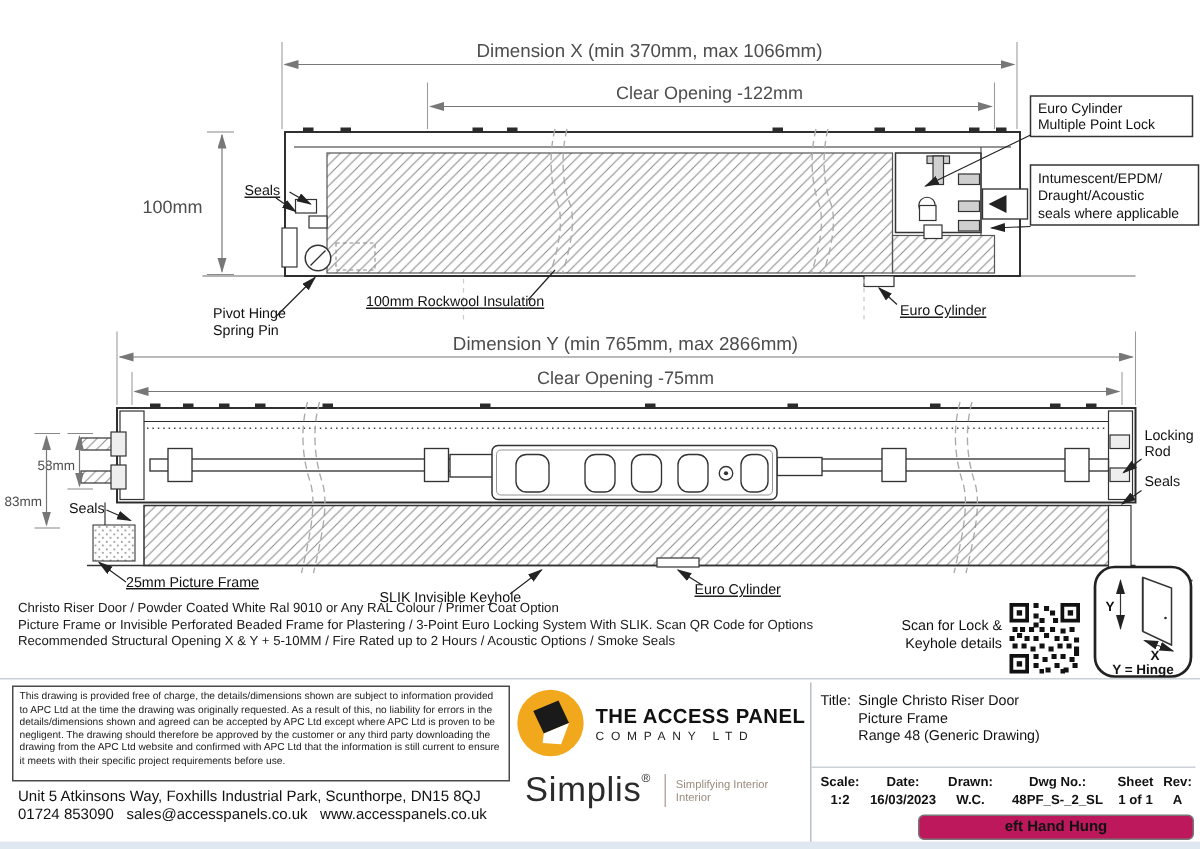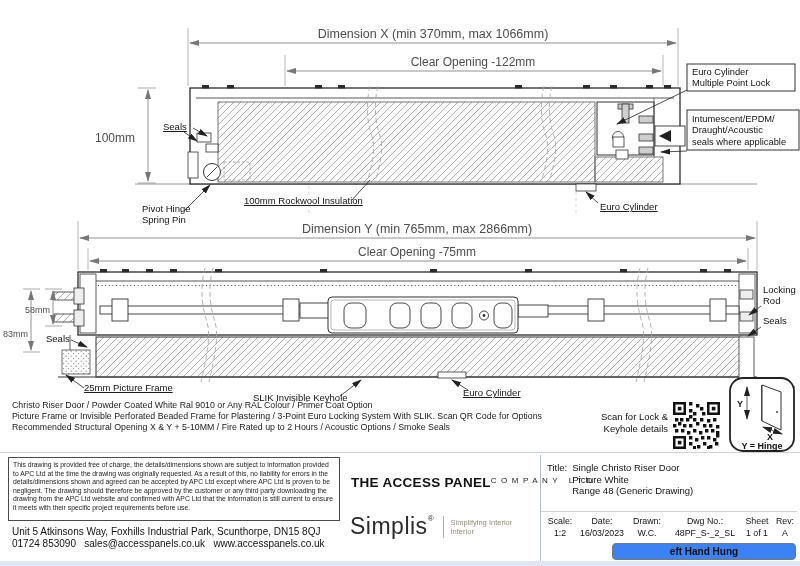--- a/index.html
+++ b/index.html
@@ -15,38 +15,38 @@
   .hingetxt{font-size:9px;fill:#111;font-weight:bold;}
   .spec{position:absolute;left:12px;top:400px;width:600px;}
   .spec-h{font-size:10px;font-weight:bold;color:#111;margin-bottom:3px;}
   .spec-line{font-size:8.8px;color:#1a1a1a;line-height:10.8px;}
   .sep{position:absolute;left:0;top:452px;width:800px;height:1px;background:#ccd2d8;}
   .disclaimer{position:absolute;left:8px;top:457px;width:322px;height:56px;border:1px solid #4a4a4a;padding:3px 4px;font-size:6.8px;line-height:8.5px;color:#222;}
   .addr{position:absolute;left:12px;top:526px;font-size:10px;line-height:12px;color:#111;}
   .addr2{white-space:pre-wrap;}
   .logo-area{position:absolute;left:344px;top:459px;width:196px;}
   .apc-row{display:flex;align-items:center;gap:7px;}
-  .apc-text{display:flex;flex-direction:row;}
+  .apc-text{display:flex;flex-direction:column;}
   .apc-name{font-size:13.5px;font-weight:bold;color:#111;letter-spacing:.3px;white-space:nowrap;}
   .apc-sub{font-size:8px;color:#222;letter-spacing:4.5px;margin-top:1px;white-space:nowrap;}
   .simplis-row{display:flex;align-items:center;margin-top:8px;margin-left:6px;}
   .simplis{font-size:23px;color:#2b2b2b;letter-spacing:.5px;}
   .reg{font-size:8px;color:#2b2b2b;vertical-align:top;position:relative;top:-8px;}
   .tag-div{width:1px;height:22px;background:#b9ada0;margin:0 7px 0 9px;}
   .tagline{font-size:7.5px;line-height:9px;color:#9a8c7c;}
   .vline{position:absolute;left:540px;top:455px;width:1px;height:107px;background:#b9bfc6;}
   .title-area{position:absolute;left:541px;top:455px;width:256px;height:107px;}
   .title-row{display:flex;padding:7px 0 0 6px;font-size:9.5px;color:#111;}
   .title-lines div{line-height:11.5px;}
   .title-label{margin-right:5px;text-align:center;}
-  .fields-row{position:absolute;left:0;top:56px;width:256px;display:flex;border-top:1px solid #ccd2d8;padding-top:4px;}
+  .fields-row{position:absolute;left:0;top:56px;width:256px;display:flex;border-top:1px solid #ccd2d8;padding-top:4px;font-weight:bold;}
   .field{text-align:center;font-size:8.8px;color:#111;}
   .field .fl{margin-bottom:2px;}
   .f0{width:38px;}.f1{width:46px;}.f2{width:44px;}.f3{width:72px;}.f4{width:32px;}.f5{width:24px;}
-  .hand-btn{position:absolute;left:612px;top:543px;width:182px;height:15px;border:1px solid #777;border-radius:4px;font-size:10px;font-weight:bold;color:#111;display:flex;align-items:center;justify-content:center;background:#3b82f6;}
+  .hand-btn{position:absolute;left:612px;top:543px;width:182px;height:15px;border:1px solid #777;border-radius:4px;font-size:10px;font-weight:bold;color:#111;display:flex;align-items:center;justify-content:center;background:#be185d;}
   .bottom-strip{position:absolute;left:0;top:561px;width:800px;height:5px;background:#dfe7f0;}
 </style>
 </head>
 <body>
 
 <div class="sheet">
 
 <svg width="800" height="455" viewBox="0 0 800 455">
   <defs>
     <pattern id="hatch" width="7" height="7" patternUnits="userSpaceOnUse">
@@ -346,21 +346,21 @@
 </div>
 
 <div class="vline"></div>
 
 
 <div class="title-area">
   <div class="title-row">
     <span class="title-label">Title:</span>
     <span class="title-lines">
       <div>Single Christo Riser Door</div>
-      <div>Picture White</div>
+      <div>Picture Frame</div>
       <div>Range 48 (Generic Drawing)</div>
     </span>
   </div>
   <div class="fields-row">
     <div class="field f0">
           <div class="fl">Scale:</div>
           <div>1:2</div>
         </div>
     <div class="field f1">
           <div class="fl">Date:</div>

